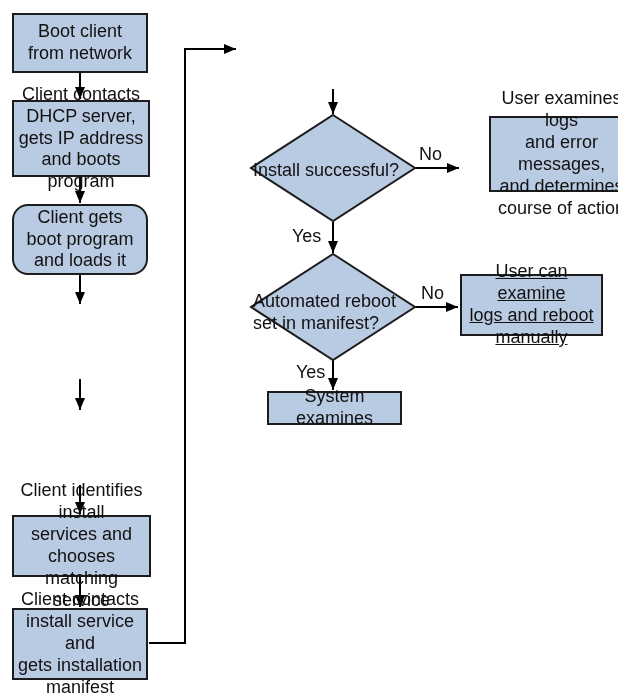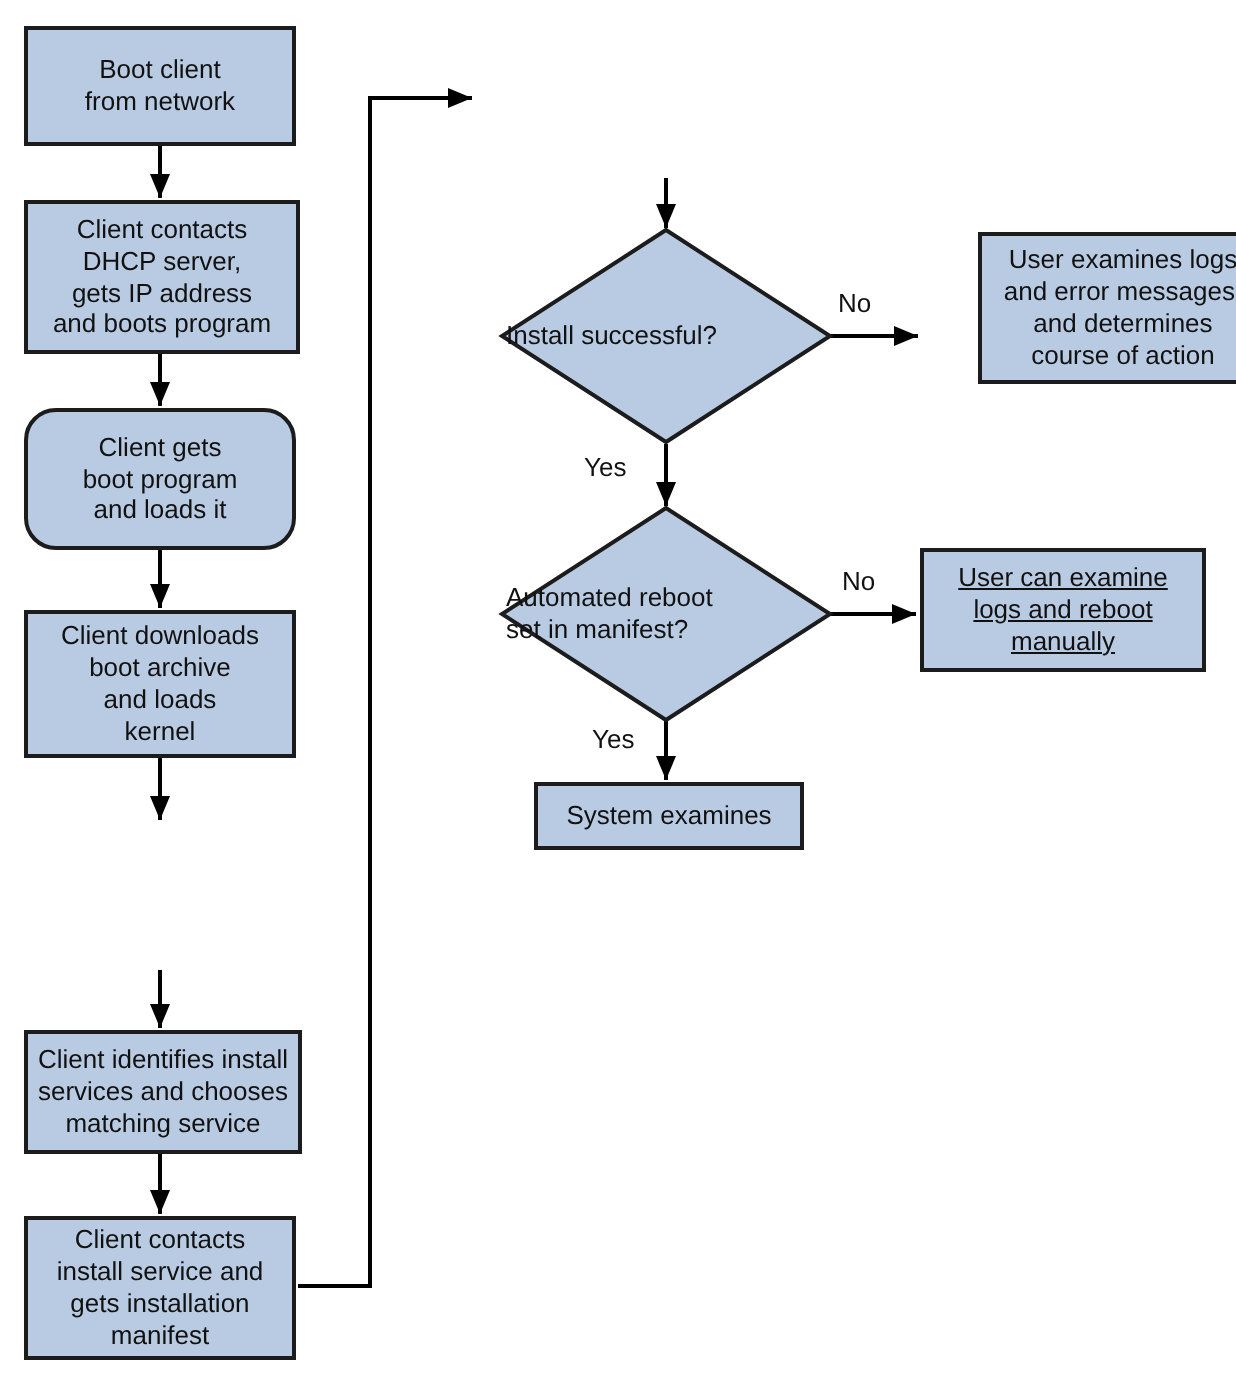--- a/index.html
+++ b/index.html
@@ -6,21 +6,21 @@
     margin: 0;
     padding: 0;
     background: #ffffff;
   }
   #stage {
     position: relative;
     width: 504px;
     height: 696px;
     background: var(--bg, #ffffff);
     font-family: "Liberation Sans", "DejaVu Sans", sans-serif;
-    font-size: 13px;
+    font-size: 18px;
     line-height: 1.22;
     color: #111111;
   }
   #wires {
     position: absolute;
     left: 0;
     top: 0;
     width: 618px;
     height: 696px;
   }
@@ -86,26 +86,20 @@
     <div class="label">Client contacts
 DHCP server,
 gets IP address
 and boots program</div>
   </div>
   <div class="box" style="left:12px; top:204px; width:136px; height:71px;border-radius:16px;">
     <div class="label">Client gets
 boot program
 and loads it</div>
   </div>
-  <div class="box" style="left:12px; top:305px; width:136px; height:74px;">
-    <div class="label">Client downloads
-boot archive
-and loads
-kernel</div>
-  </div>
   <div class="box" style="left:12px; top:515px; width:139px; height:62px;">
     <div class="label">Client identifies install
 services and chooses
 matching service</div>
   </div>
   <div class="box" style="left:12px; top:608px; width:136px; height:72px;">
     <div class="label">Client contacts
 install service and
 gets installation
 manifest</div>

